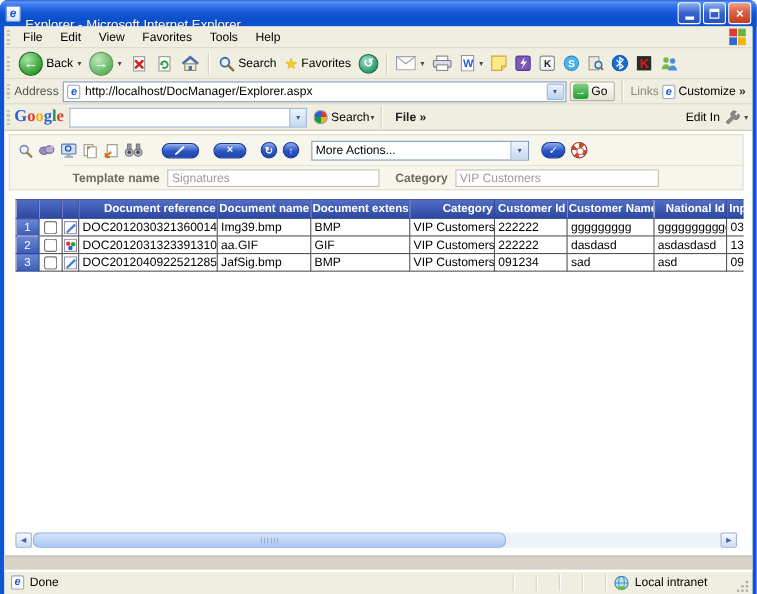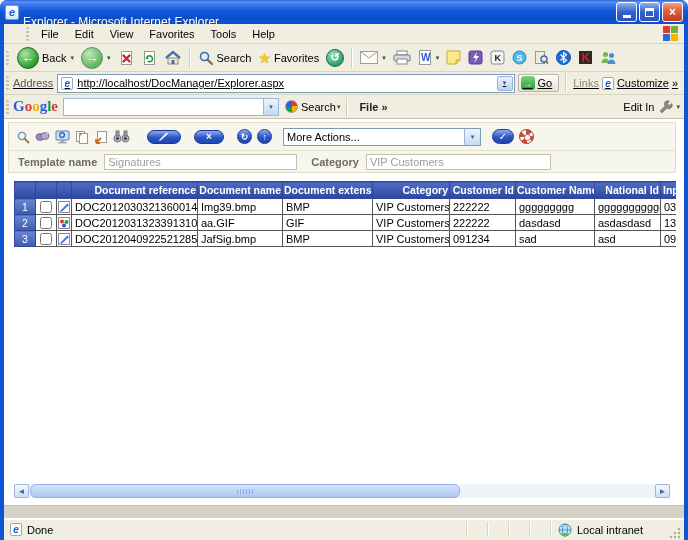--- a/index.html
+++ b/index.html
@@ -15,37 +15,37 @@
   .tb{width:21px;height:20px;border-radius:3px;border:1px solid #fff;display:flex;align-items:center;justify-content:center;}
   .tb.mm{background:linear-gradient(#8eb0f4,#3461cf 50%,#2a52bc);}
   .tb.close{background:linear-gradient(#f4a080,#dd6547 40%,#c33d1d);color:#fff;font-weight:bold;font-size:12px;line-height:1;}
   .minbar{width:8px;height:3px;background:#fff;margin-top:9px;}
   .maxbox{width:9px;height:9px;border:1px solid #fff;border-top:3px solid #fff;}
 
   
   .bodywrap{flex:1;margin:0 4px;background:#f0eee1;display:flex;flex-direction:column;min-height:0;}
   .bar{display:flex;align-items:center;background:#f0eee1;border-bottom:1px solid #d9d4c2;font-size:11px;color:#000;}
   .grip{width:3px;height:14px;margin:0 4px 0 2px;background:repeating-linear-gradient(180deg,#c5c1af 0 2px,transparent 2px 4px);border-radius:2px;flex:0 0 3px;}
-  .menubar{height:20px;flex:0 0 20px;padding-left:20px;}
+  .menubar{height:20px;flex:0 0 20px;}
   .menu-item{padding:3px 8px;}
   .winlogo{width:15px;height:15px;margin:0 6px 0 auto;display:grid;grid-template-columns:7px 7px;grid-template-rows:7px 7px;gap:1px;}
   .winlogo i{display:block;}
   .wl1{background:#e23a2e;}.wl2{background:#6cb33f;}.wl3{background:#2e6ad4;}.wl4{background:#f4b400;}
 
   .stdbar{height:28px;flex:0 0 28px;gap:1px;padding-right:2px;}
   .tool-btn{display:flex;align-items:center;gap:3px;padding:2px 3px;}
   .circle-btn{width:22px;height:22px;border-radius:50%;display:flex;align-items:center;justify-content:center;color:#fff;font-size:13px;font-weight:bold;flex:0 0 22px;}
   .back-c{background:radial-gradient(circle at 35% 30%,#a8e4a8,#2f9e2f 70%,#1d7a1d);border:1px solid #1a6a1a;}
   .fwd-c{background:radial-gradient(circle at 35% 30%,#b8e8b8,#55b055 70%,#3a8a3a);border:1px solid #4a8a4a;opacity:.9;}
   .hist-c{width:18px;height:18px;flex:0 0 18px;font-size:11px;background:radial-gradient(circle at 35% 30%,#9fe0c0,#2f9e6f 70%,#1d7a50);border:1px solid #1a6a4a;}
   .caret{font-size:7px;color:#444;margin-left:1px;}
   .sep-v{width:2px;height:20px;margin:0 3px;border-left:1px solid #d4cfbd;border-right:1px solid #fff;flex:0 0 2px;}
   .star{color:#f6c822;text-shadow:0 0 1px #b8901a;font-size:14px;}
 
-  .addrbar{height:23px;flex:0 0 23px;padding-right:3px;text-decoration:underline;}
+  .addrbar{height:23px;flex:0 0 23px;padding-right:3px;}
   .addr-label{color:#555;margin-right:4px;}
   .addr-combo{flex:1;height:19px;background:#fff;border:1px solid #7f9db9;display:flex;align-items:center;gap:4px;padding-left:3px;}
   .combo-btn{width:16px;height:15px;margin-left:auto;margin-right:1px;background:linear-gradient(#e9f2fc,#bcd2ee);border:1px solid #9ab4d8;border-radius:2px;font-size:7px;color:#3c5a8c;display:flex;align-items:center;justify-content:center;}
   .mini-e{width:12px;height:13px;flex:0 0 12px;background:#fff;border:1px solid #9ab;border-radius:2px;color:#1a5ad0;font-weight:bold;font-style:italic;font-size:10px;line-height:11px;text-align:center;}
   .go-btn{display:flex;align-items:center;gap:3px;padding:1px 6px 1px 2px;margin:0 3px;border:1px solid #b8b4a2;border-radius:2px;background:linear-gradient(#fdfdfb,#e6e3d2);}
   .go-sq{width:14px;height:14px;border-radius:3px;background:linear-gradient(#7fd07f,#1f9e2f);color:#fff;font-size:10px;font-weight:bold;display:flex;align-items:center;justify-content:center;}
   .links-label{color:#8a8878;margin:0 3px;}
   .chev{font-weight:bold;color:#333;margin:0 3px;}
 
   .googlebar{height:24px;flex:0 0 24px;border-bottom:1px solid #c6c1ae;justify-content:center;}
@@ -66,21 +66,21 @@
   .mini{flex:0 0 auto;display:flex;align-items:center;justify-content:center;}
   .pill{height:14px;border-radius:8px;background:linear-gradient(#8fabee,#2a55c2 55%,#1d46ae);border:1px solid #17379a;color:#fff;display:flex;align-items:center;justify-content:center;flex:0 0 auto;}
   .pill.w1{width:34px;}.pill.w2{width:30px;font-size:10px;font-weight:bold;line-height:1;}
   .roundb{width:15px;height:15px;border-radius:50%;background:linear-gradient(#8fabee,#2a55c2 55%,#1d46ae);border:1px solid #17379a;color:#fff;font-size:9px;font-weight:bold;display:flex;align-items:center;justify-content:center;flex:0 0 15px;}
   .selectbox{width:198px;height:18px;margin-left:6px;background:#fff;border:1px solid #7f9db9;display:flex;align-items:center;font-size:11px;padding-left:3px;}
   .selectbox .dd{width:16px;height:16px;margin-left:auto;background:linear-gradient(#eef4fc,#c6d8f0);border-left:1px solid #9db6dd;font-size:7px;color:#3c5a8c;display:flex;align-items:center;justify-content:center;}
   .pill.chk{width:22px;height:15px;margin-left:6px;font-size:10px;}
   .lifesaver{width:15px;height:15px;border-radius:50%;border:1px solid #a33;background:conic-gradient(#d24a2a 0 45deg,#fdfdfd 45deg 90deg,#d24a2a 90deg 135deg,#fdfdfd 135deg 180deg,#d24a2a 180deg 225deg,#fdfdfd 225deg 270deg,#d24a2a 270deg 315deg,#fdfdfd 315deg);position:relative;flex:0 0 15px;}
   .lifesaver::after{content:"";position:absolute;left:4px;top:4px;width:5px;height:5px;border-radius:50%;background:#fff;border:1px solid #b66;}
 
-  .filter-row{height:22px;display:flex;align-items:center;padding:0 9px;font-size:11px;border-top:1px solid #e5e2d0;}
+  .filter-row{height:22px;display:flex;align-items:center;padding:0 9px;font-size:11px;border-top:1px solid #e5e2d0;margin-left:48px;}
   .flabel{font-weight:bold;color:#6e6c5e;margin-right:7px;}
   .finput{width:193px;height:16px;border:1px solid #c3c0ad;background:#fff;color:#9c9c9c;font-size:11px;padding:0 3px;font-family:"Liberation Sans",sans-serif;}
   .flabel.second{margin-left:14px;}
 
   .grid-clip{position:absolute;left:10px;top:62px;width:662px;height:72px;overflow:hidden;}
   table.grid{border-collapse:collapse;table-layout:fixed;width:717px;font-size:11px;}
   .grid th{background:linear-gradient(#4f6cc6,#2c479e);color:#fff;font-weight:bold;font-size:10.5px;height:17px;border:1px solid #32479c;text-align:right;padding:0 1px;overflow:hidden;white-space:nowrap;}
   .grid th.last{text-align:left;padding-left:2px;}
   .grid td{border:1px solid #555;background:#fff;height:16px;padding:0 3px;overflow:hidden;white-space:nowrap;color:#000;}
   .grid td.num{background:linear-gradient(#6886d2,#3c5db6);color:#fff;text-align:center;border:1px solid #32479c;font-size:10.5px;}

